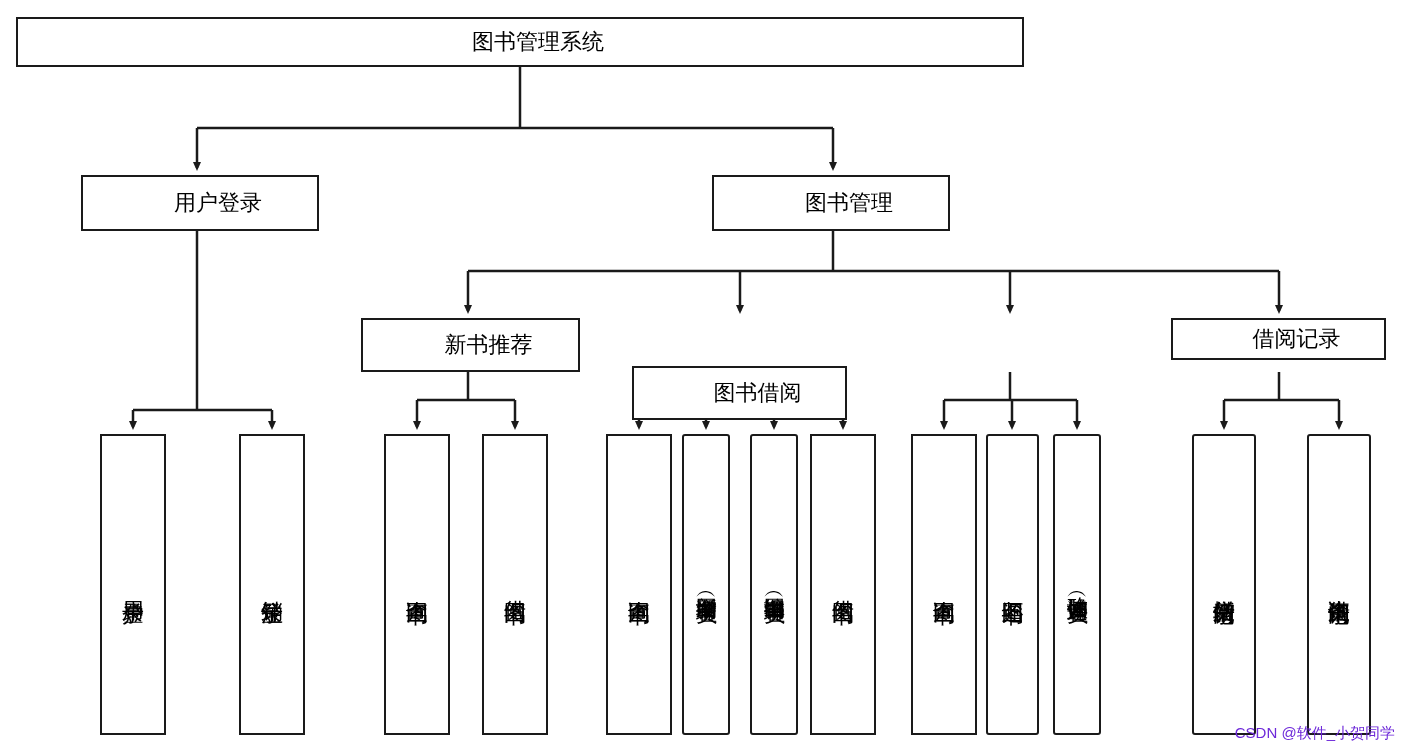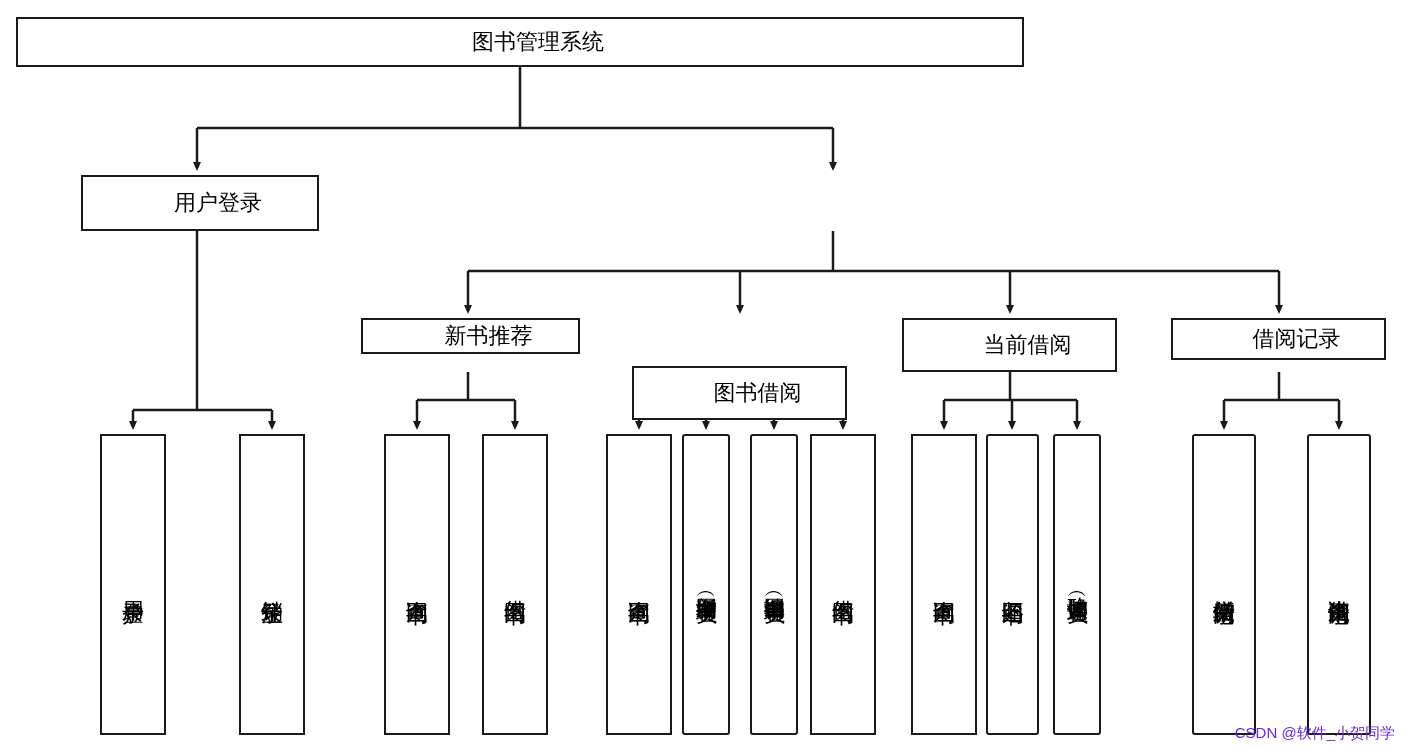--- a/index.html
+++ b/index.html
@@ -119,32 +119,32 @@
   </svg>
 
   <div class="node horiz" style="left:16px; top:17px; width:1008px; height:50px;">
     <span>图书管理系统</span>
   </div>
 
   <div class="node horiz" style="left:81px; top:175px; width:238px; height:56px;">
     <span>用户登录</span>
   </div>
 
-
-  <div class="node horiz" style="left:361px; top:318px; width:219px; height:36px;">
+  <div class="node horiz" style="left:712px; top:175px; width:238px; height:56px;">
+    <span>图书管理</span>
+  </div>
+
+  <div class="node horiz" style="left:361px; top:318px; width:219px; height:54px;">
     <span>新书推荐</span>
   </div>
 
   <div class="node horiz" style="left:632px; top:318px; width:215px; height:54px;margin-top:48px;">
     <span>图书借阅</span>
   </div>
 
-  <div class="node horiz" style="left:902px; top:318px; width:215px; height:54px;">
-    <span>当前借阅</span>
-  </div>
 
   <div class="node horiz" style="left:1171px; top:318px; width:215px; height:42px;">
     <span>借阅记录</span>
   </div>
 
   <div class="node vert" style="left:100px; top:434px; width:66px; height:301px;">
     <span>用户登录</span>
   </div>
 
   <div class="node vert" style="left:239px; top:434px; width:66px; height:301px;">

